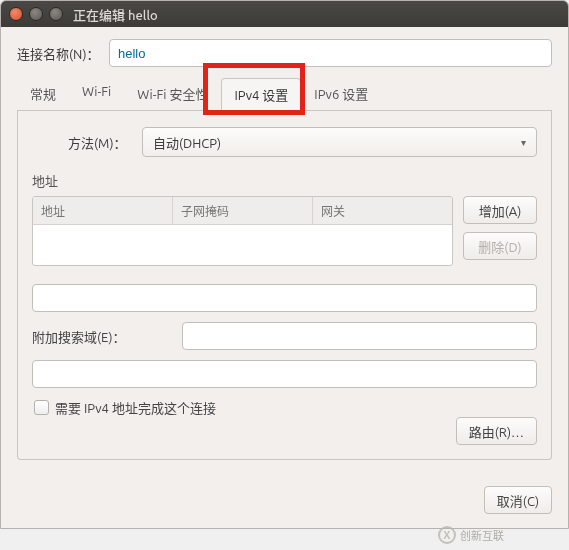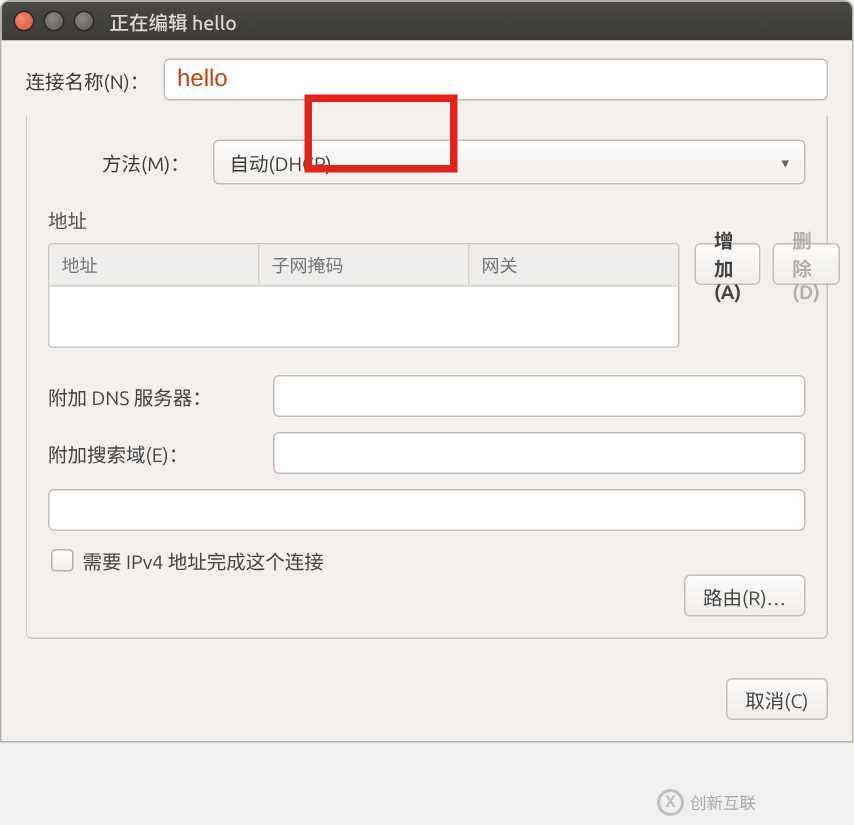--- a/index.html
+++ b/index.html
@@ -40,22 +40,22 @@
   .content { padding: 12px 16px 16px 16px; background:#f2efed; }
   .row { display: flex; align-items: center; margin-bottom: 10px; }
   .label { width: 92px; }
   .input {
     flex: 1;
     height: 28px;
     border: 1px solid #c2bfbb;
     border-radius: 4px;
     background: #fff;
     padding: 0 8px;
-    font-size: 16px;
-    color:#c2410c;
+    font-size: 13px;
+    color:#0369a1;
   }
   .tabs-wrap { position: relative; margin: 6px 0 0 0; }
   .tabs {
     display: flex;
     border-bottom: 1px solid #c9c5c1;
   }
   .tab {
     padding: 6px 12px 7px 12px;
     border: 1px solid transparent;
     border-bottom: none;
@@ -106,21 +106,21 @@
   }
   .addr-header {
     display:flex;
     background:#efedeb;
     border-bottom:1px solid #d6d2ce;
     color:#777;
     font-size:12px;
   }
   .addr-header div { flex:1; padding:5px 8px; border-right:1px solid #d6d2ce; }
   .addr-header div:last-child { border-right:none; }
-  .addr-btns { display:flex; flex-direction:row; gap:8px; width:74px;font-weight:bold; }
+  .addr-btns { display:flex; flex-direction:column; gap:8px; width:74px; }
   .btn {
     height:28px;
     border:1px solid #c2bfbb; border-radius:4px;
     background: linear-gradient(#fdfcfb,#efece9);
     display:flex; align-items:center; justify-content:center;
     cursor:pointer; font-size:13px; color:#444;
     padding:0 12px;
   }
   .btn.disabled { color:#b3afab; cursor:default; }
   .field-row { display:flex; align-items:center; margin-bottom:10px; }
@@ -158,20 +158,27 @@
     <div class="titlebar-title">正在编辑 hello</div>
   </div>
 
   <div class="content">
     <div class="row">
       <div class="label">连接名称(N)：</div>
       <input class="input" value="hello" style="">
     </div>
 
     <div class="tabs-wrap">
+      <div class="tabs">
+        <div class="tab">常规</div>
+        <div class="tab">Wi-Fi</div>
+        <div class="tab">Wi-Fi 安全性</div>
+        <div class="tab active">IPv4 设置</div>
+        <div class="tab">IPv6 设置</div>
+      </div>
       <div class="highlight-box" style="left:186px; top:-14px; width:102px; height:52px;"></div>
 
       <div class="tabbody">
         <div class="method-row">
           <div class="method-label">方法(M)：</div>
           <div class="combo">
             <span>自动(DHCP)</span>
             <span class="chev">▾</span>
           </div>
         </div>
@@ -185,21 +192,20 @@
               <div>网关</div>
             </div>
           </div>
           <div class="addr-btns">
             <div class="btn">增加(A)</div>
             <div class="btn disabled">删除(D)</div>
           </div>
         </div>
 
         <div class="field-row">
-          <div class="flabel">附加 DNS 服务器：</div>
           <input class="input" style="">
         </div>
         <div class="field-row">
           <div class="flabel">附加搜索域(E)：</div>
           <input class="input" style="">
         </div>
         <div class="field-row">
           <input class="input" style="">
         </div>
 

